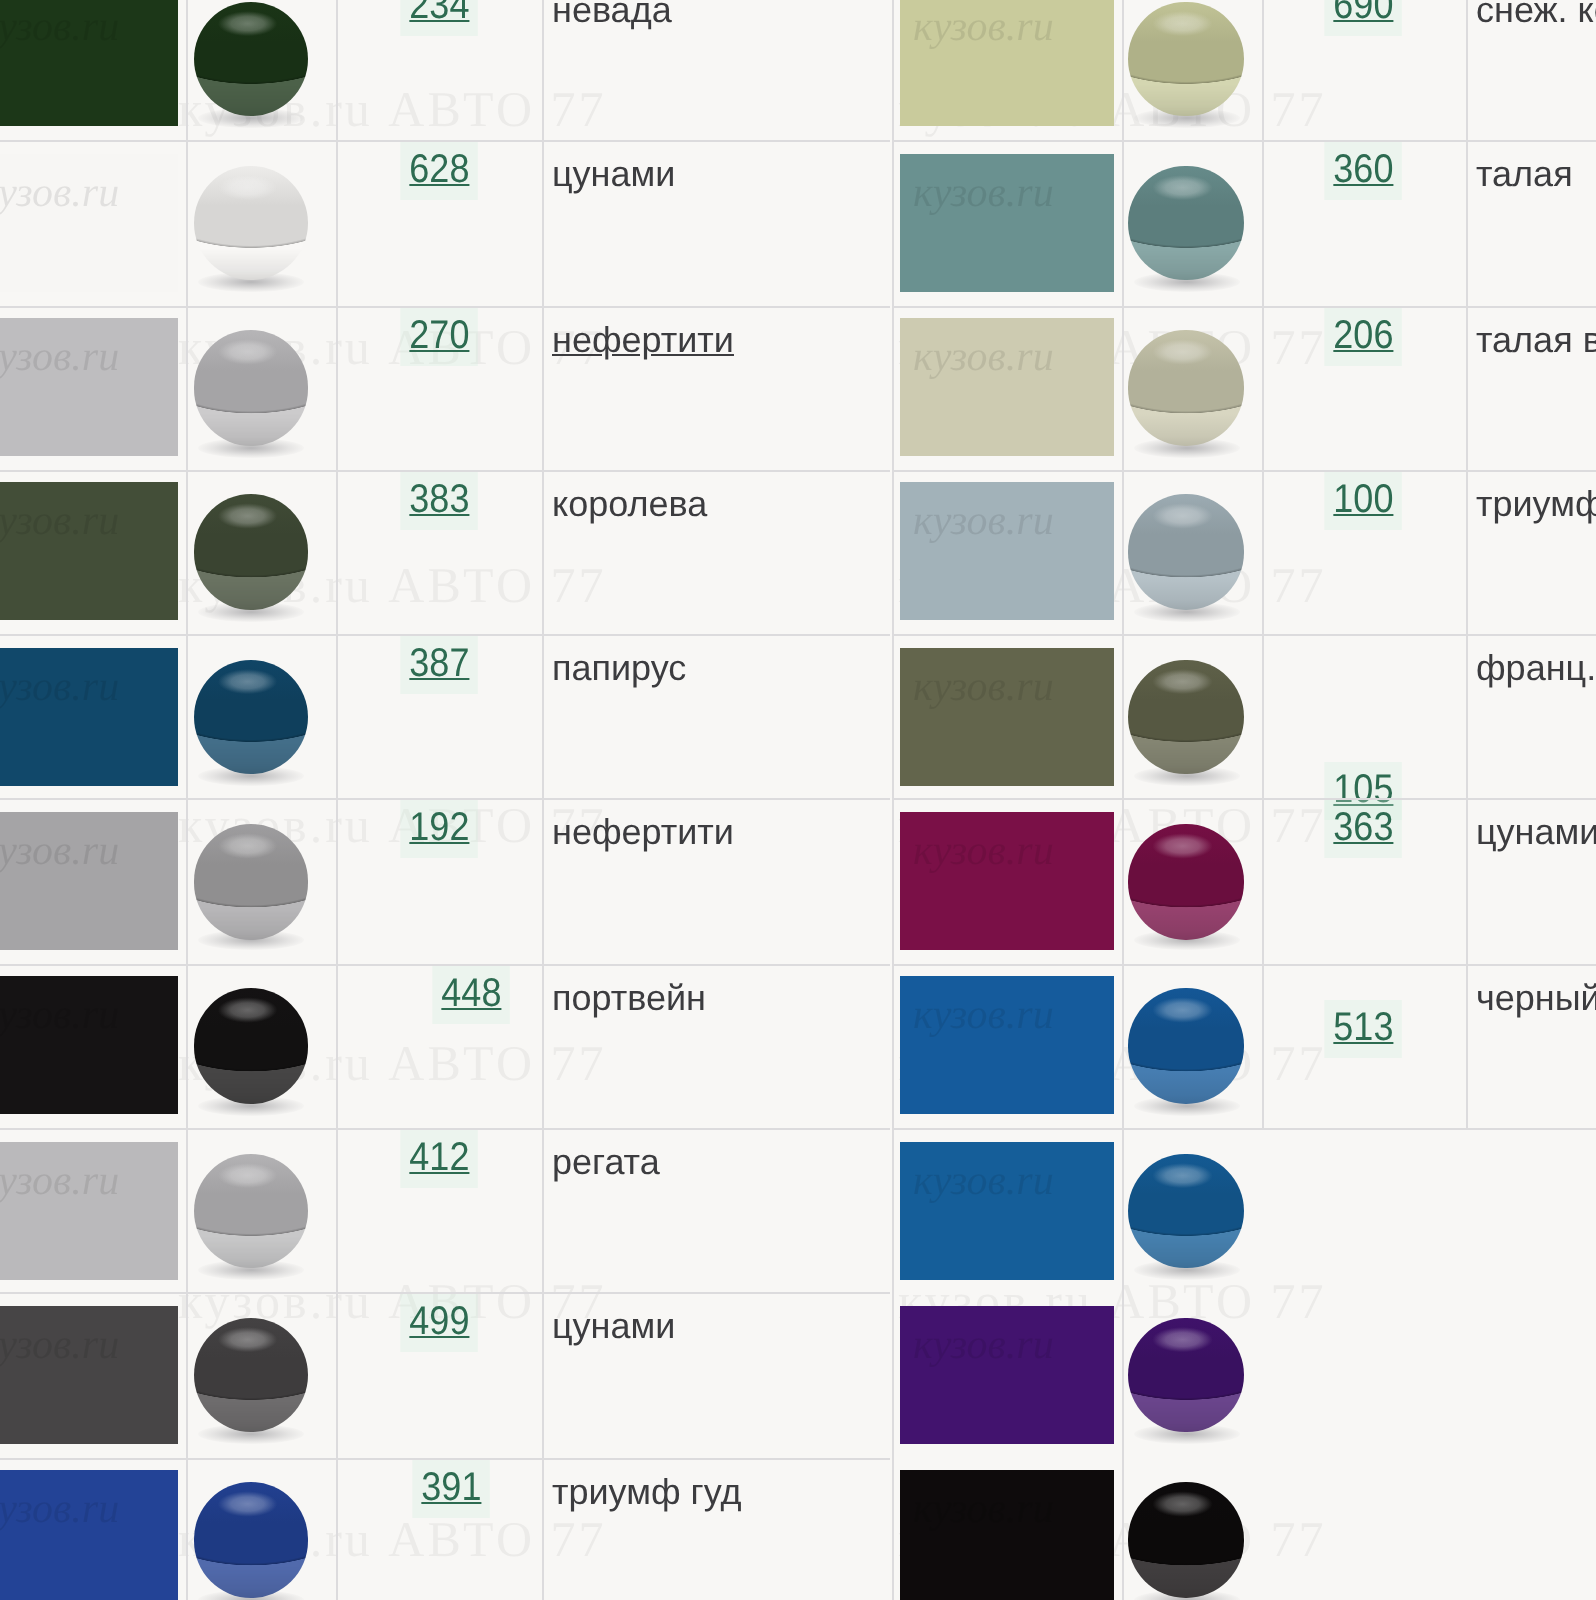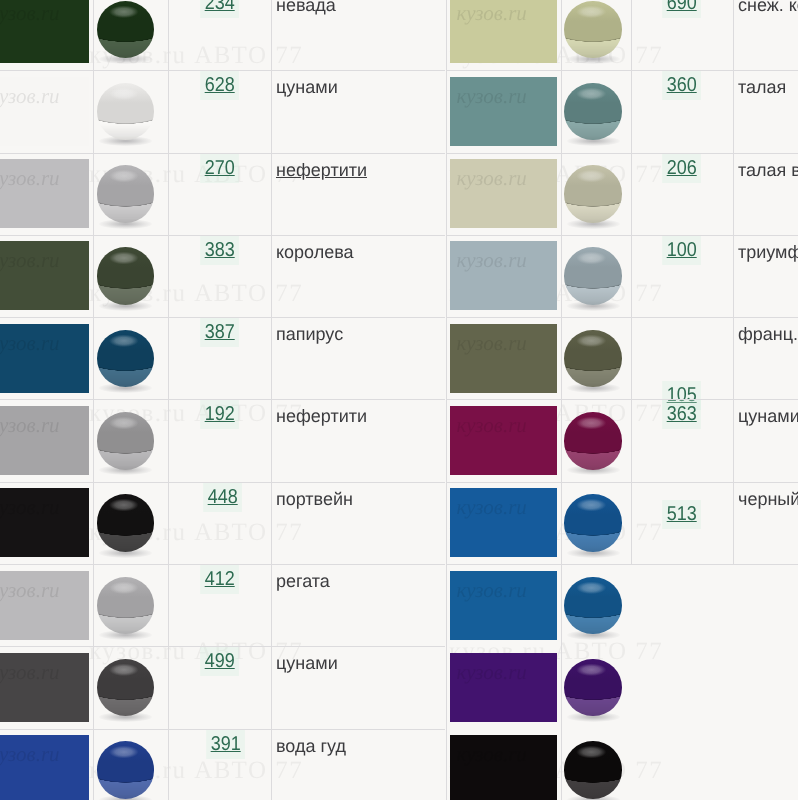--- a/index.html
+++ b/index.html
@@ -112,21 +112,21 @@
         <div class="ball" style="left: 118.25px; top: 12.6px; width: 57.5px; height: 57.5px; background: radial-gradient(26% 11% at 47% 19%, rgba(255, 255, 255, 0.36) 0%, rgba(255, 255, 255, 0.26) 55%, rgba(255, 255, 255, 0.04) 92%, rgba(255, 255, 255, 0) 100%), radial-gradient(circle, rgba(0, 0, 0, 0) 80%, rgba(0, 0, 0, 0.1) 92%, rgba(0, 0, 0, 0.34) 100%), radial-gradient(96% 46% at 50% 26%, rgba(0, 0, 0, 0) 95%, rgba(0, 0, 0, 0.2) 99%, rgba(0, 0, 0, 0) 100%), linear-gradient(rgba(0, 0, 0, 0) 72%, rgba(0, 0, 0, 0.07) 92%, rgba(0, 0, 0, 0.13) 100%), radial-gradient(96% 46% at 50% 26%, rgba(255, 255, 255, 0) 99%, rgb(184, 183, 185) 100%), linear-gradient(rgb(158, 157, 159) 0%, rgb(144, 143, 144) 35%, rgb(144, 143, 144) 100%);"></div>
         <a class="code" href="#" style="left: 189.5px; width: 103px; top: 5px;"><i>192</i></a>
         <span class="name" style="left: 297.5px; top: 8px;">нефертити</span>
       </div>
       <div class="row" style="position: absolute; left: 0px; top: 493.8px; width: 466.5px; height: 82.3px;">
         <div class="swatch" style="left: 3.75px; top: 6.5px; width: 107px; height: 69px; background: rgb(21, 19, 20);">
           <span class="swm">кузов.ru</span>
         </div>
         <div class="shadow" style="left: 120.75px; top: 66px; width: 53px; height: 10px;"></div>
         <div class="ball" style="left: 118.25px; top: 12.6px; width: 57.5px; height: 57.5px; background: radial-gradient(26% 11% at 47% 19%, rgba(255, 255, 255, 0.36) 0%, rgba(255, 255, 255, 0.26) 55%, rgba(255, 255, 255, 0.04) 92%, rgba(255, 255, 255, 0) 100%), radial-gradient(circle, rgba(0, 0, 0, 0) 80%, rgba(0, 0, 0, 0.1) 92%, rgba(0, 0, 0, 0.34) 100%), radial-gradient(96% 46% at 50% 26%, rgba(0, 0, 0, 0) 95%, rgba(0, 0, 0, 0.2) 99%, rgba(0, 0, 0, 0) 100%), linear-gradient(rgba(0, 0, 0, 0) 72%, rgba(0, 0, 0, 0.07) 92%, rgba(0, 0, 0, 0.13) 100%), radial-gradient(96% 46% at 50% 26%, rgba(255, 255, 255, 0) 99%, rgb(70, 69, 69) 100%), linear-gradient(rgb(20, 18, 19) 0%, rgb(18, 17, 17) 35%, rgb(18, 17, 17) 100%);"></div>
-        <a class="code" href="#" style="left: 193px; width: 103px; top: 5px;"><i>448</i></a>
+        <a class="code" href="#" style="left: 206px; width: 103px; top: 5px;"><i>448</i></a>
         <span class="name" style="left: 297.5px; top: 8px;">портвейн</span>
       </div>
       <div class="row" style="position: absolute; left: 0px; top: 576.1px; width: 466.5px; height: 82.3px;">
         <div class="swatch" style="left: 3.75px; top: 6.5px; width: 107px; height: 69px; background: rgb(186, 185, 187);">
           <span class="swm">кузов.ru</span>
         </div>
         <div class="shadow" style="left: 120.75px; top: 66px; width: 53px; height: 10px;"></div>
         <div class="ball" style="left: 118.25px; top: 12.6px; width: 57.5px; height: 57.5px; background: radial-gradient(26% 11% at 47% 19%, rgba(255, 255, 255, 0.36) 0%, rgba(255, 255, 255, 0.26) 55%, rgba(255, 255, 255, 0.04) 92%, rgba(255, 255, 255, 0) 100%), radial-gradient(circle, rgba(0, 0, 0, 0) 80%, rgba(0, 0, 0, 0.1) 92%, rgba(0, 0, 0, 0.34) 100%), radial-gradient(96% 46% at 50% 26%, rgba(0, 0, 0, 0) 95%, rgba(0, 0, 0, 0.2) 99%, rgba(0, 0, 0, 0) 100%), linear-gradient(rgba(0, 0, 0, 0) 72%, rgba(0, 0, 0, 0.07) 92%, rgba(0, 0, 0, 0.13) 100%), radial-gradient(96% 46% at 50% 26%, rgba(255, 255, 255, 0) 99%, rgb(200, 200, 201) 100%), linear-gradient(rgb(179, 178, 180) 0%, rgb(162, 161, 163) 35%, rgb(162, 161, 163) 100%);"></div>
         <a class="code" href="#" style="left: 189.5px; width: 103px; top: 5px;"><i>412</i></a>
         <span class="name" style="left: 297.5px; top: 8px;">регата</span>
@@ -140,21 +140,21 @@
         <a class="code" href="#" style="left: 189.5px; width: 103px; top: 5px;"><i>499</i></a>
         <span class="name" style="left: 297.5px; top: 8px;">цунами</span>
       </div>
       <div class="row" style="position: absolute; left: 0px; top: 740.7px; width: 466.5px; height: 82.3px;">
         <div class="swatch" style="left: 3.75px; top: 6.5px; width: 107px; height: 69px; background: rgb(35, 67, 150);">
           <span class="swm">кузов.ru</span>
         </div>
         <div class="shadow" style="left: 120.75px; top: 66px; width: 53px; height: 10px;"></div>
         <div class="ball" style="left: 118.25px; top: 12.6px; width: 57.5px; height: 57.5px; background: radial-gradient(26% 11% at 47% 19%, rgba(255, 255, 255, 0.36) 0%, rgba(255, 255, 255, 0.26) 55%, rgba(255, 255, 255, 0.04) 92%, rgba(255, 255, 255, 0) 100%), radial-gradient(circle, rgba(0, 0, 0, 0) 80%, rgba(0, 0, 0, 0.1) 92%, rgba(0, 0, 0, 0.34) 100%), radial-gradient(96% 46% at 50% 26%, rgba(0, 0, 0, 0) 95%, rgba(0, 0, 0, 0.2) 99%, rgba(0, 0, 0, 0) 100%), linear-gradient(rgba(0, 0, 0, 0) 72%, rgba(0, 0, 0, 0.07) 92%, rgba(0, 0, 0, 0.13) 100%), radial-gradient(96% 46% at 50% 26%, rgba(255, 255, 255, 0) 99%, rgb(81, 106, 172) 100%), linear-gradient(rgb(34, 64, 144) 0%, rgb(30, 58, 131) 35%, rgb(30, 58, 131) 100%);"></div>
         <a class="code" href="#" style="left: 196px; width: 103px; top: 5px;"><i>391</i></a>
-        <span class="name" style="left: 297.5px; top: 8px;">вода гуд</span>
+        <span class="name" style="left: 297.5px; top: 8px;">триумф гуд</span>
       </div>
       <div class="hline" style="left: 0px; top: 82.3px; width: 466.5px;"></div>
       <div class="hline" style="left: 0px; top: 164.6px; width: 466.5px;"></div>
       <div class="hline" style="left: 0px; top: 246.9px; width: 466.5px;"></div>
       <div class="hline" style="left: 0px; top: 329.2px; width: 466.5px;"></div>
       <div class="hline" style="left: 0px; top: 411.5px; width: 466.5px;"></div>
       <div class="hline" style="left: 0px; top: 493.8px; width: 466.5px;"></div>
       <div class="hline" style="left: 0px; top: 576.1px; width: 466.5px;"></div>
       <div class="hline" style="left: 0px; top: 658.4px; width: 466.5px;"></div>
       <div class="hline" style="left: 0px; top: 740.7px; width: 466.5px;"></div>

